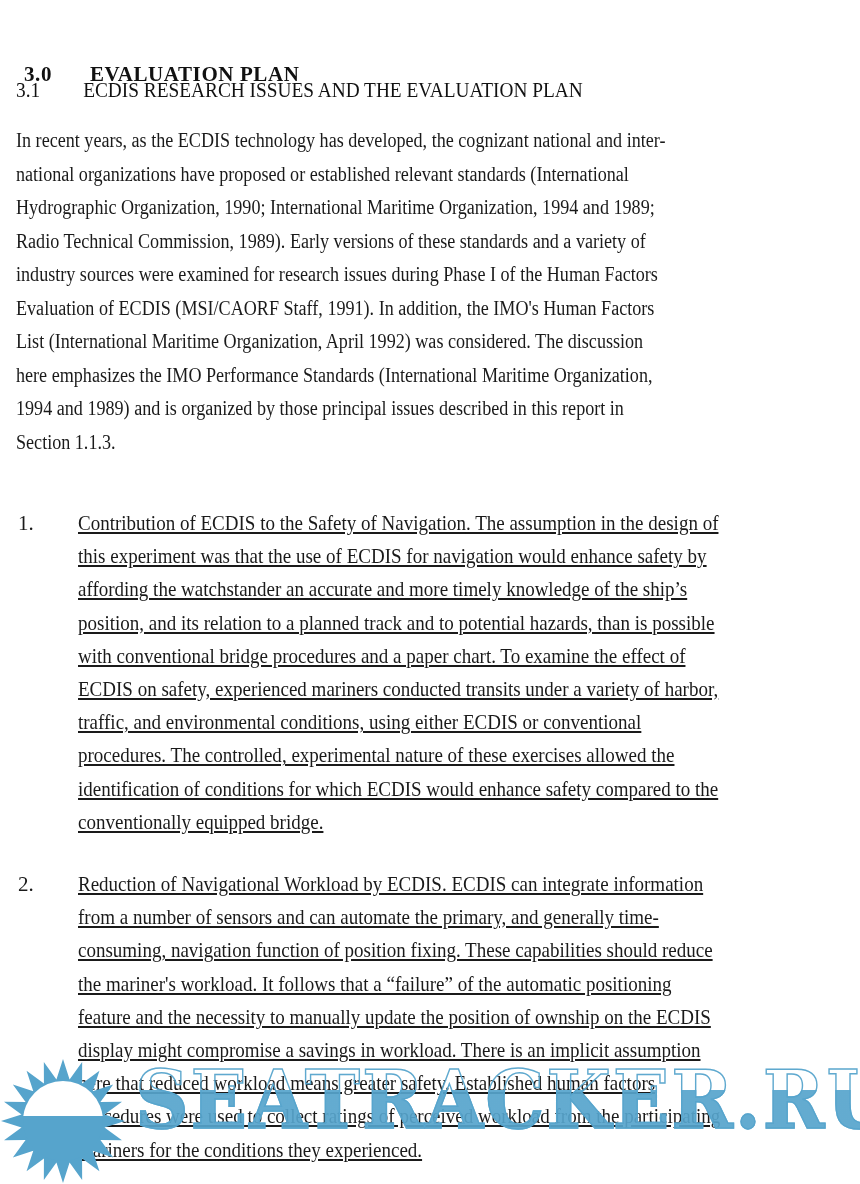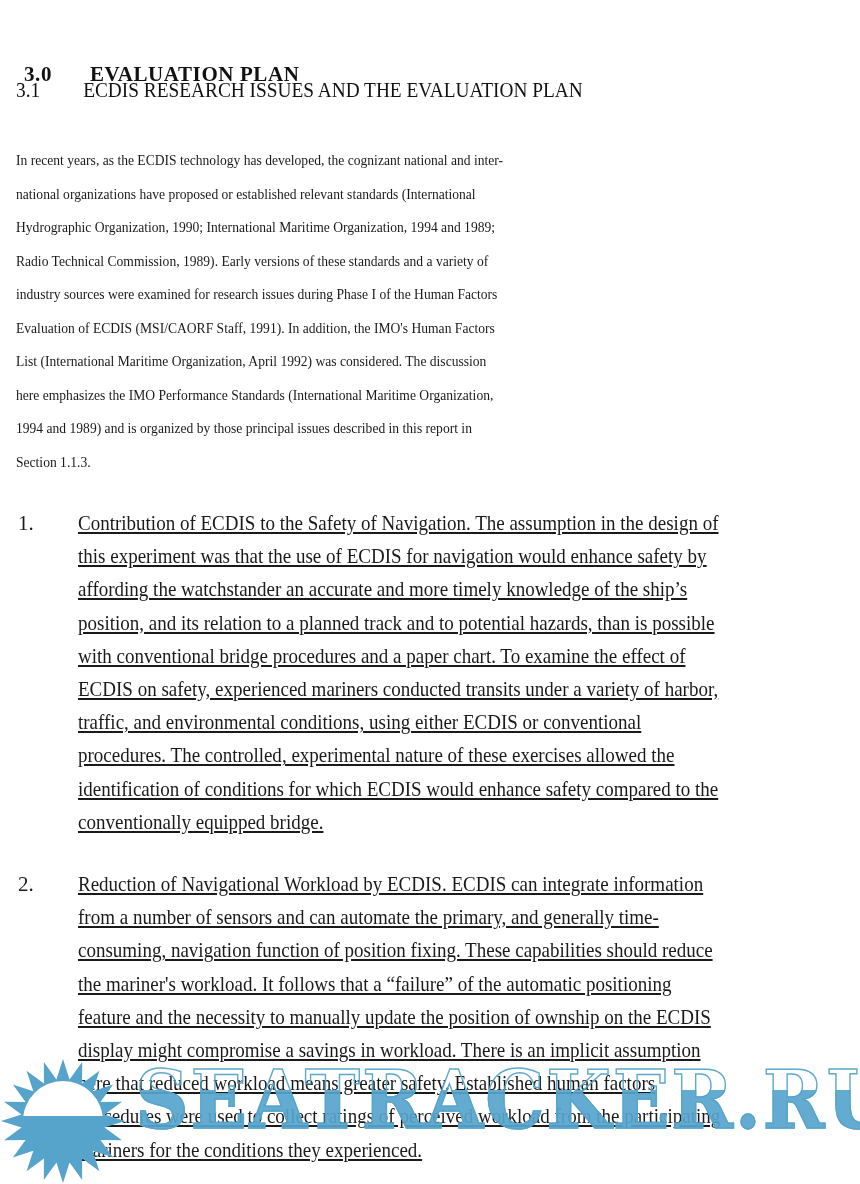--- a/index.html
+++ b/index.html
@@ -35,23 +35,23 @@
       position: absolute;
       left: 16px; top: 78px;
       font-size: 21px;
       color: #111;
       transform: scaleX(0.92);
       transform-origin: left top;
     }
     .h2 .num { display: inline-block; width: 73px; }
     .para {
       position: absolute;
-      left: 16px; top: 144px;
+      left: 16px; top: 124px;
       width: 830px;
-      font-size: 15px;
+      font-size: 20px;
       line-height: 33.5px;
     }
     .line {
       display: block;
       white-space: nowrap;
       transform: scaleX(0.905);
       transform-origin: left center;
     }
     .item {
       position: absolute;

